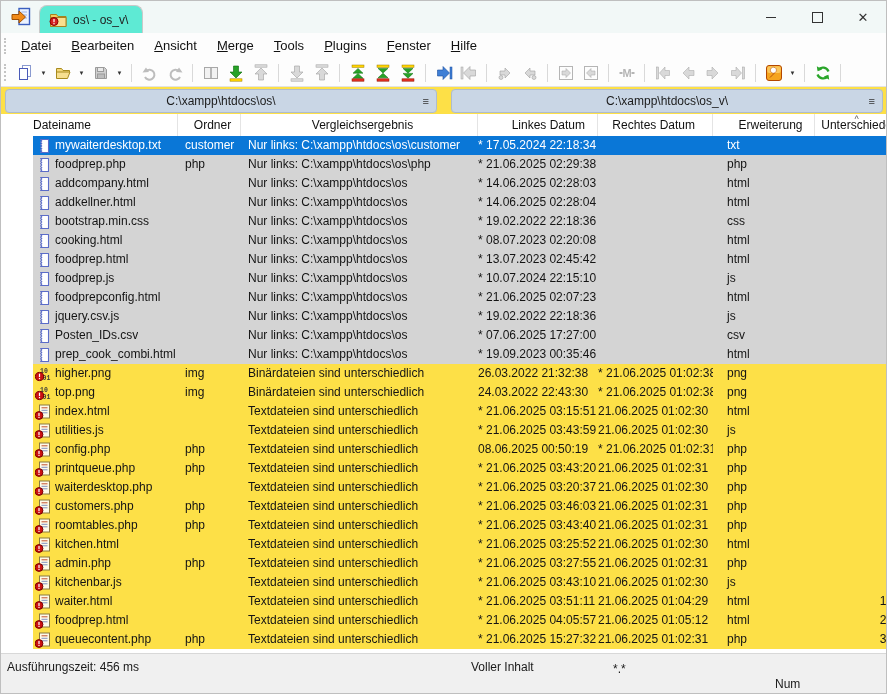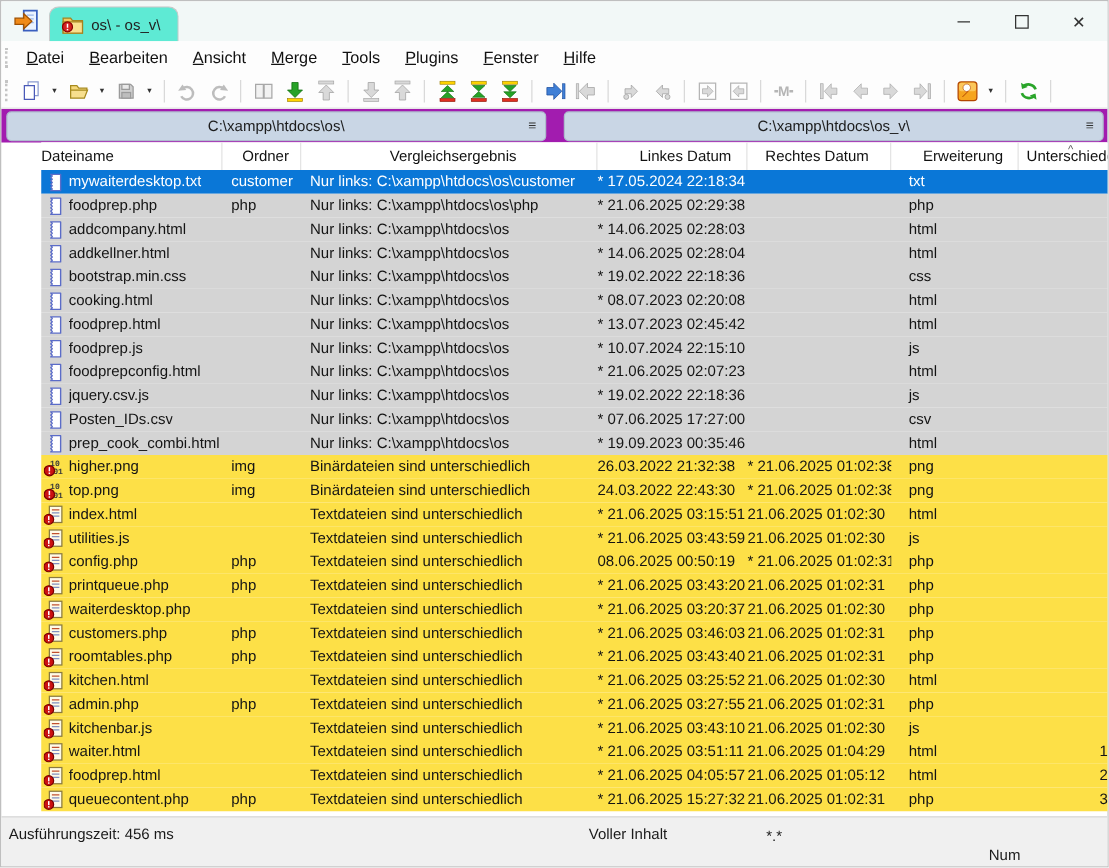--- a/index.html
+++ b/index.html
@@ -28,21 +28,21 @@
   
   .toolbar{height:27px;background:#fdfdfd;display:flex;align-items:center;padding-left:12px;gap:2px;position:relative;
            border-bottom:1px solid #e3e3e3;flex:0 0 auto;}
   .tbtn{width:23px;height:23px;display:flex;align-items:center;justify-content:center;border-radius:2px;}
   .ticon{width:18px;height:18px;display:block;}
   .ticon svg{width:18px;height:18px;display:block;}
   .tcaret{width:11px;height:23px;display:flex;align-items:center;justify-content:center;font-size:6px;color:#333;}
   .tsep{width:1px;height:18px;background:#d9d9d9;margin:0 4px;}
 
   
-  .pathbars{display:flex;gap:14px;padding:2px 3px 1px 4px;background:#a21caf;flex:0 0 auto;}
+  .pathbars{display:flex;gap:14px;padding:2px 3px 1px 4px;background:#fde047;flex:0 0 auto;}
   .pathbar{flex:1;height:22px;background:#c9d6e5;border:1px solid #aebccd;border-radius:4px;position:relative;
            display:flex;align-items:center;justify-content:center;font-size:12px;color:#1c1c1c;}
   .pbmenu{position:absolute;right:7px;top:0;line-height:22px;font-size:11px;color:#333;}
 
   
   .gridwrap{background:#fff;flex:0 0 auto;margin-left:32px;}
   .gridheader{display:flex;height:22px;line-height:22px;font-size:12px;color:#111;background:#fff;width:876px;}
   .hcell{box-sizing:border-box;border-right:1px solid #e4e4e4;text-align:center;position:relative;white-space:nowrap;overflow:hidden;}
   .sortmark{position:absolute;top:-6px;left:50%;transform:translateX(-50%);font-size:9px;color:#555;}
   .hfill{flex:1;border-right:none;}
@@ -64,21 +64,21 @@
   .rname{overflow:hidden;white-space:nowrap;}
 
   
   .statusbar{margin-top:auto;height:39px;background:#f0f0f0;border-top:1px solid #d8d8d8;position:relative;
              font-size:12px;color:#1a1a1a;flex:0 0 auto;}
   .sb{position:absolute;white-space:nowrap;}
   .sb-exec{left:6px;top:6px;}
   .sb-method{left:470px;top:6px;}
   .sb-filter{left:612px;top:8px;}
   .sb-count{left:637px;top:23px;margin-top:36px;}
-  .sb-num{left:790px;top:23px;}
+  .sb-num{left:774px;top:23px;}
 </style>
 </head>
 <body>
 
 <div class="window">
 
   <div class="titlebar">
     <div class="appicon">
       <svg viewBox="0 0 22 22">
           <rect x="9" y="2.5" width="10.5" height="16" fill="#eaf2ff" stroke="#3a5fbf" stroke-width="1.4"></rect>

